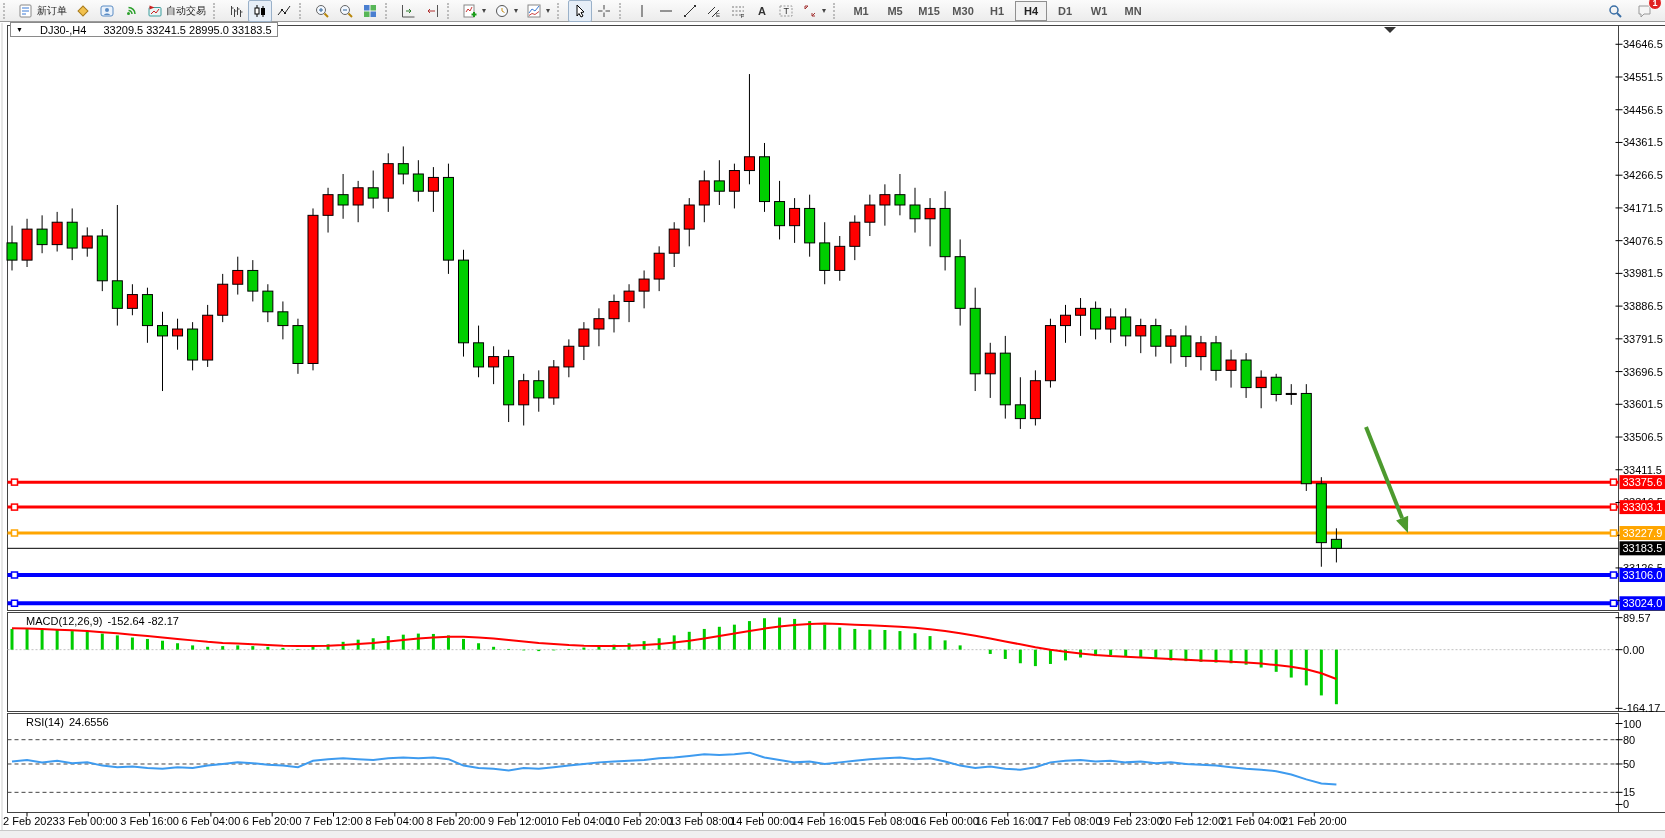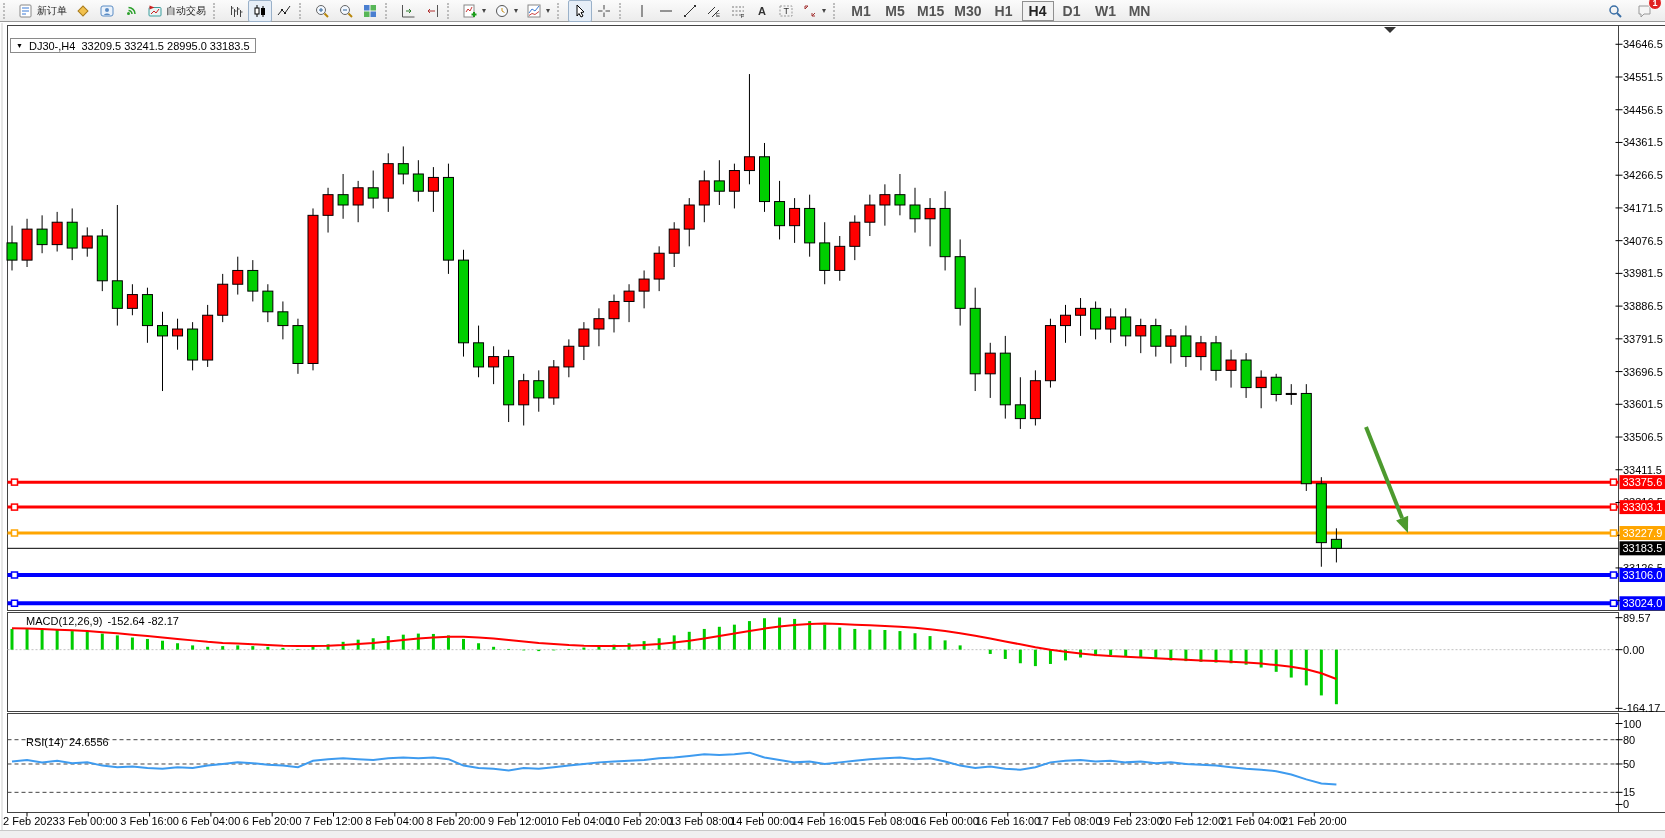--- a/index.html
+++ b/index.html
@@ -8,30 +8,30 @@
   
   #toolbar{position:absolute;left:0;top:0;width:1665px;height:22px;background:linear-gradient(#fbfbfb,#ececec);
     border-bottom:1px solid #9a9a9a;display:flex;align-items:center;z-index:5;box-sizing:border-box;}
   .grip{width:5px;height:16px;border-left:2px dotted #bdbdbd;margin:0 4px 0 3px;}
   .tbtn{display:flex;align-items:center;gap:3px;height:20px;padding:0 3px;border:1px solid transparent;
     border-radius:2px;cursor:default;}
   .tbtn.pressed{background:#e6eef7;border-color:#9ab1c9;}
   .tbtn svg{display:block;}
   .tbtn .lbl{font-size:10px;color:#222;white-space:nowrap;}
   .dd{font-size:8px;color:#444;margin-left:1px;}
-  .tf-btn{min-width:24px;text-align:center;font-size:14px;font-weight:bold;color:#555;height:18px;
+  .tf-btn{min-width:24px;text-align:center;font-size:11px;font-weight:bold;color:#555;height:18px;
     line-height:18px;padding:0 3px;border:1px solid transparent;margin:0 1px;}
   .tf-btn.active{background:#f2f2f2;border-color:#8f8f8f;color:#222;}
   #tb-right{margin-left:auto;display:flex;align-items:center;margin-right:8px;gap:6px;}
   .badge{position:absolute;right:-6px;top:-5px;background:#e02020;color:#fff;border-radius:8px;
     font-size:9px;font-weight:bold;min-width:12px;height:12px;line-height:12px;text-align:center;
     border:1px solid #fff;}
   
-  #title-box{position:absolute;left:10px;top:38px;height:13px;border:1px solid #8a8a8a;background:#fff;
-    display:inline-flex;align-items:center;gap:6px;padding:0 5px;font-size:11px;color:#000;z-index:4;}
+  #title-box{position:absolute;left:10px;top:22px;height:13px;border:1px solid #8a8a8a;background:#fff;
+    display:inline-flex;align-items:center;gap:17px;padding:0 5px;font-size:11px;color:#000;z-index:4;}
   #title-box .exp{font-size:7px;color:#000;}
   .pane-label{position:absolute;font-size:11px;color:#000;z-index:4;white-space:nowrap;padding-left:14px;}
   .pane-label span{margin-right:5px;}
   #bottom-strip{position:absolute;left:0;top:830px;width:1665px;height:8px;background:#f0f0f0;border-top:1px solid #c8c8c8;}
   svg text{font-family:"Liberation Sans",sans-serif;}
 </style>
 </head>
 <body>
 <div id="app">
 
@@ -687,18 +687,18 @@
 
 <div id="title-box">
   <span class="exp">▼</span>
   <span>DJ30-,H4</span>
   <span>33209.5 33241.5 28995.0 33183.5</span>
 </div>
 
 <div class="pane-label" style="left:12px;top:615px;">
   <span>MACD(12,26,9)</span><span>-152.64 -82.17</span>
 </div>
-<div class="pane-label" style="left:12px;top:716px;margin-top:20px;">
+<div class="pane-label" style="left:12px;top:716px;">
   <span>RSI(14)</span><span>24.6556</span>
 </div>
 
 <div id="bottom-strip"></div>
 </div>
 
 </body></html>

